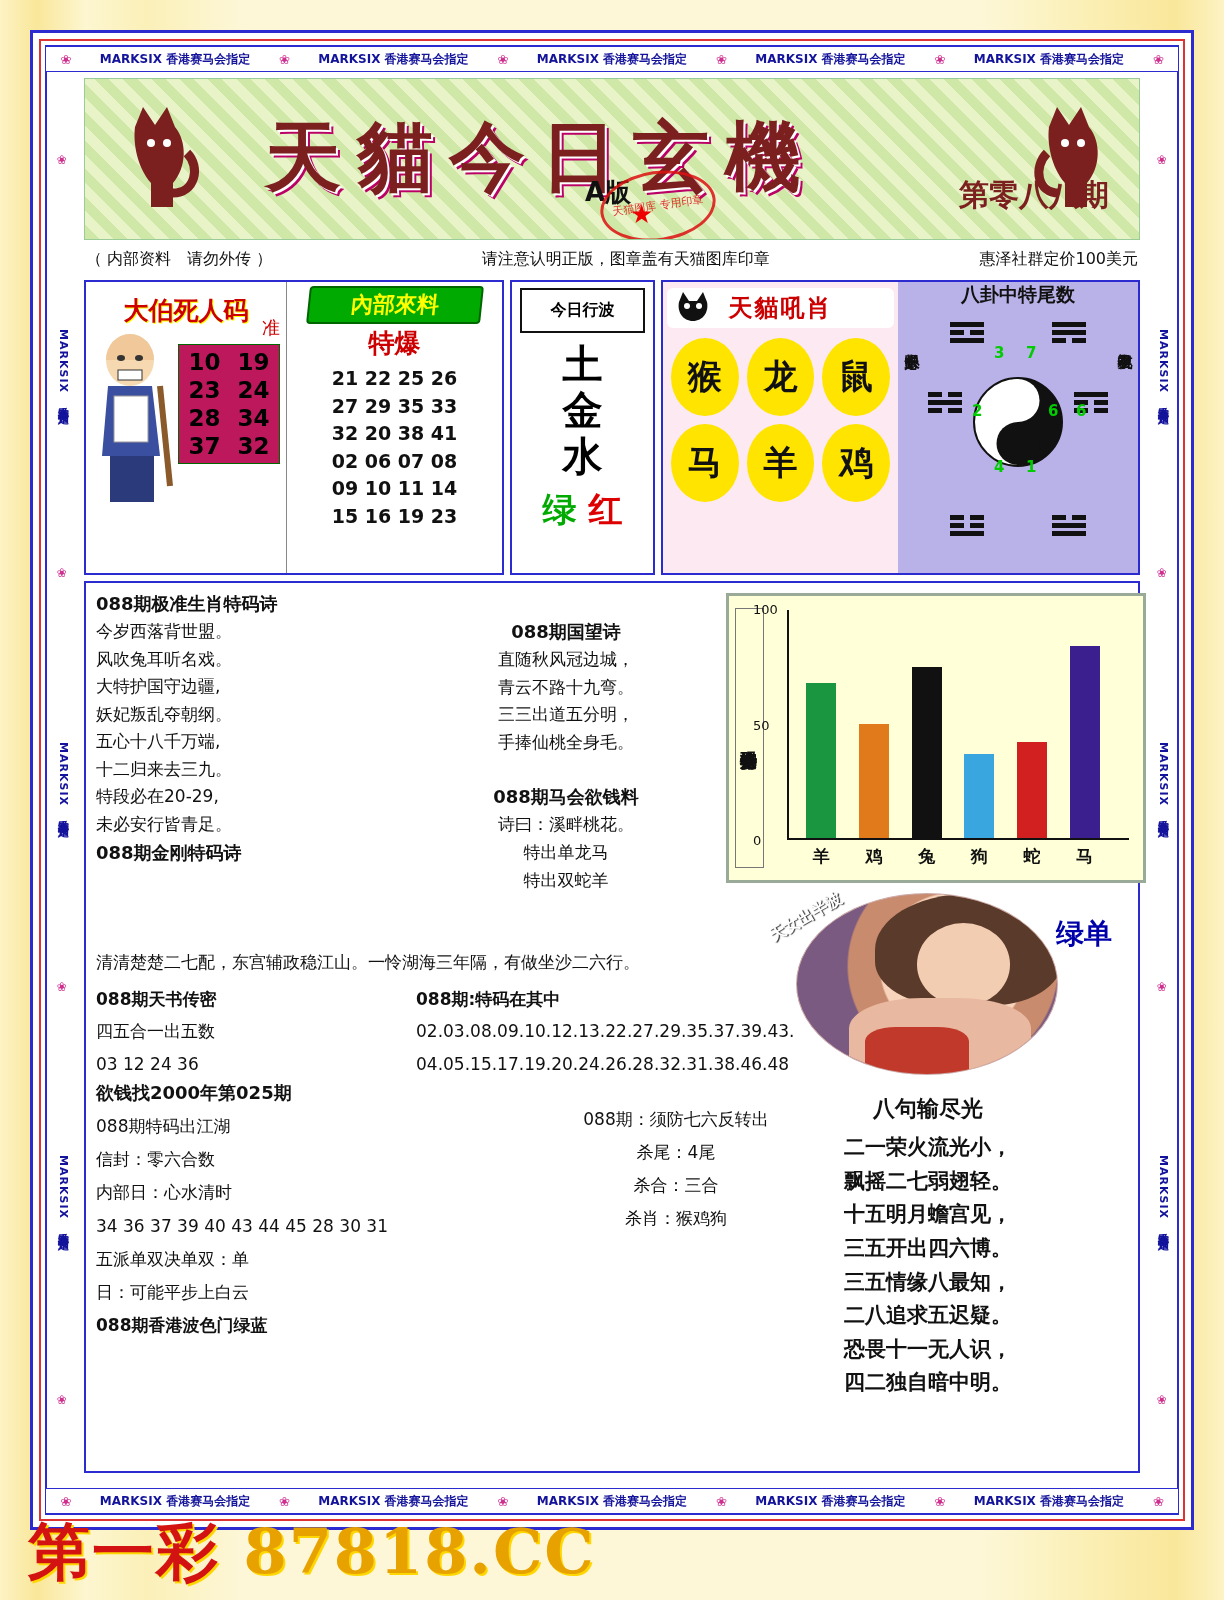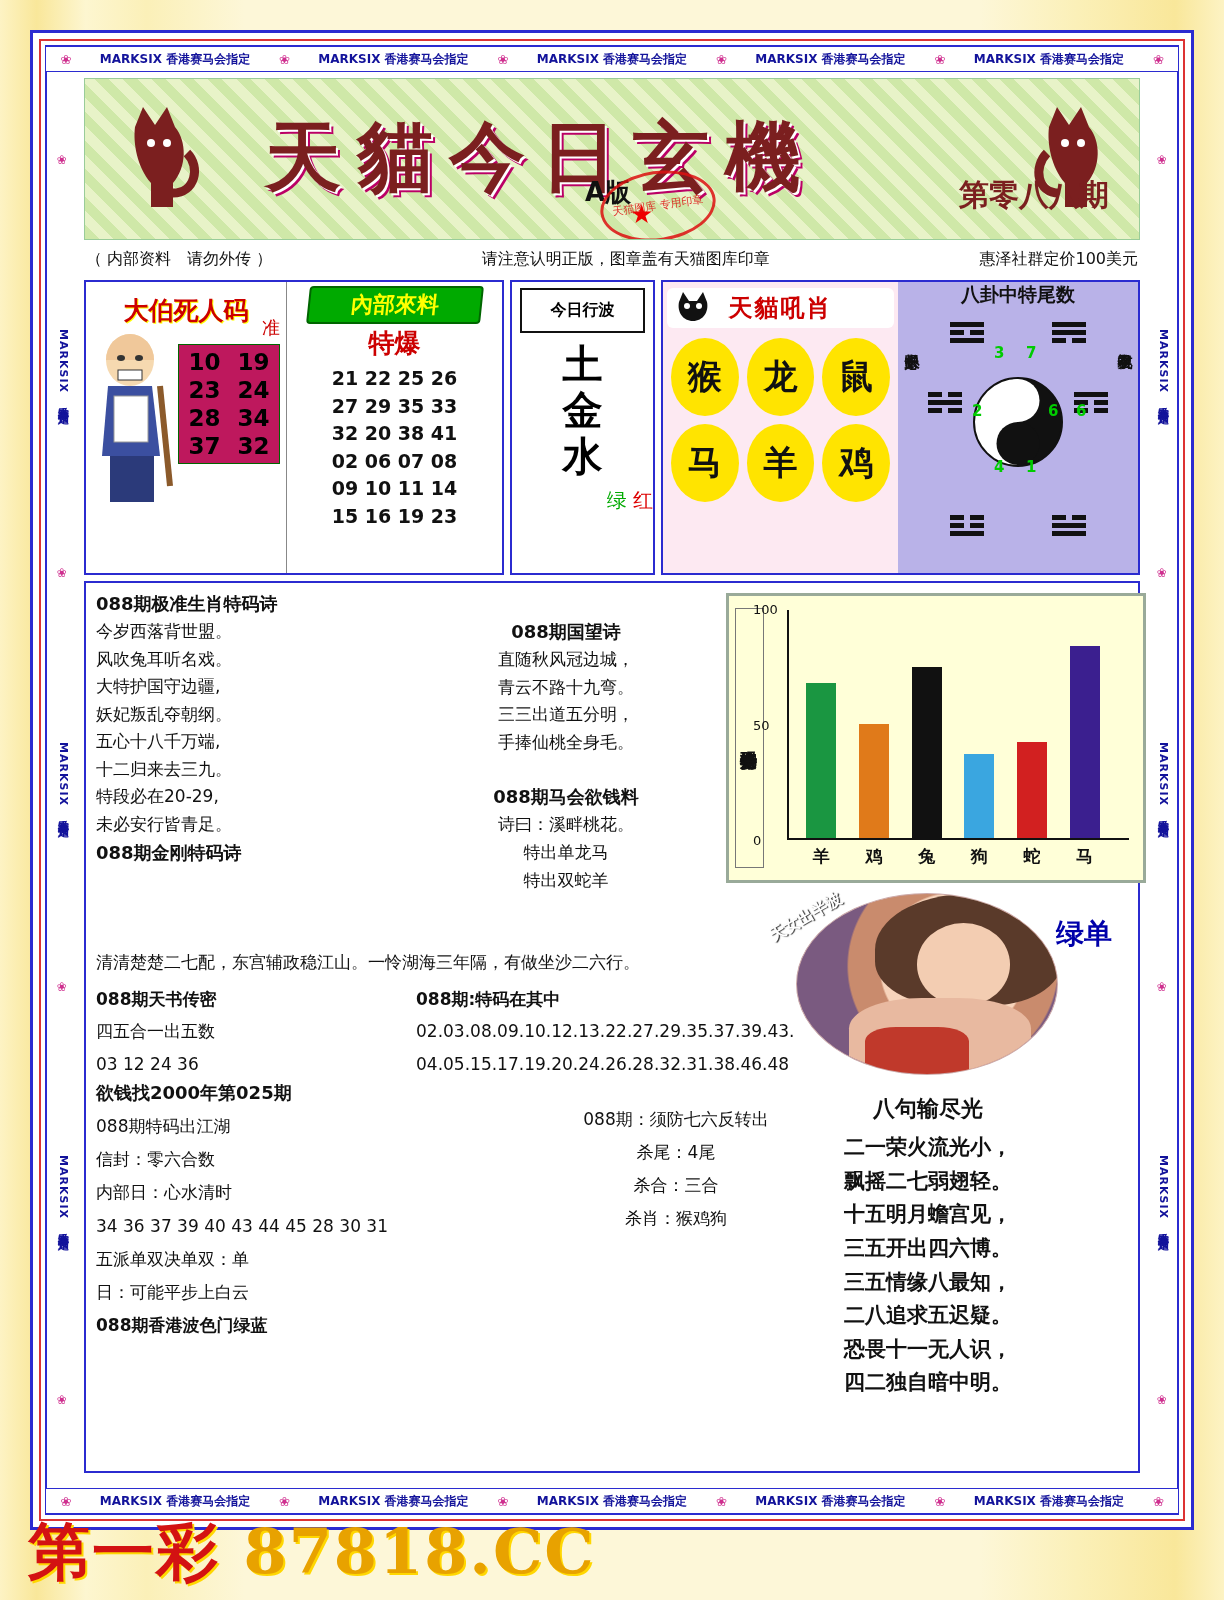--- a/index.html
+++ b/index.html
@@ -138,21 +138,21 @@
     margin-top:4px;font-size:19px;font-weight:bold;line-height:1.45;text-align:center;color:#111;
   }
   .b2{width:145px;}
   .b2 .cap{
     margin:6px 8px 0 8px;border:2px solid #111;text-align:center;font-size:16px;font-weight:bold;padding:10px 0;
   }
   .b2 .big{
     text-align:center;font-size:40px;font-weight:bold;line-height:1.15;margin-top:8px;
     font-family:"DejaVu Serif","Liberation Serif",serif;
   }
-  .b2 .colors{text-align:right;font-size:20px;font-weight:normal;margin-top:8px;}
+  .b2 .colors{text-align:center;font-size:34px;font-weight:bold;margin-top:8px;}
   .b2 .colors .g{color:#0a0;}
   .b2 .colors .r{color:#d00;}
   .b3{flex:1;display:flex;}
   .b3 .zleft{width:235px;background:#fde9f2;position:relative;}
   .b3 .zright{flex:1;background:#b9b2e8;position:relative;}
   .maoxiao{
     margin:6px 4px 0 4px;height:40px;background:#fff;border-radius:6px;
     display:flex;align-items:center;justify-content:center;position:relative;
   }
   .maoxiao .t{font-size:24px;font-weight:bold;color:#c00;letter-spacing:2px;}

